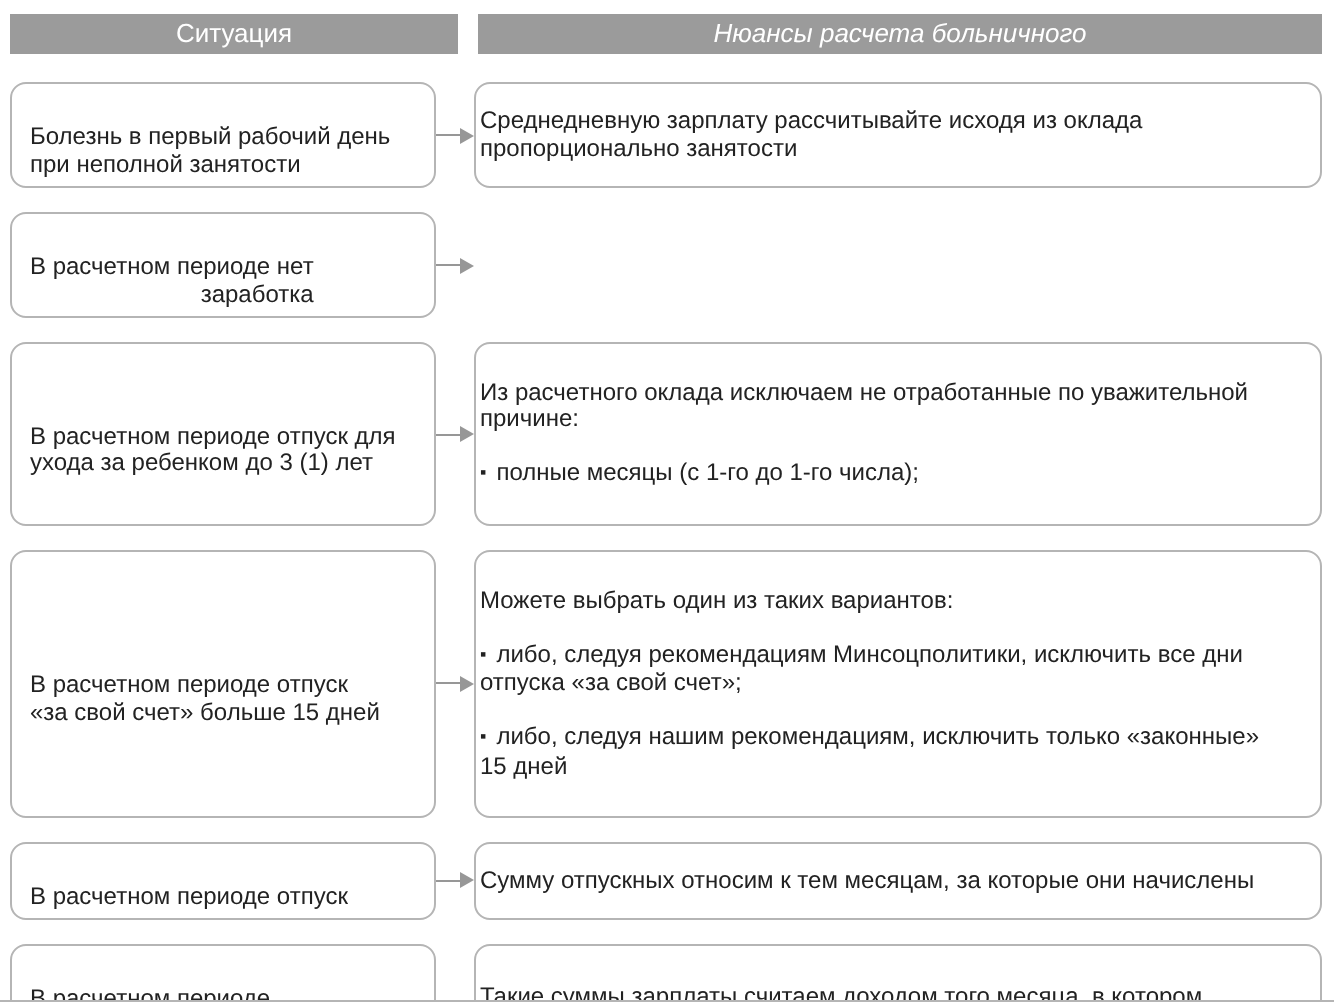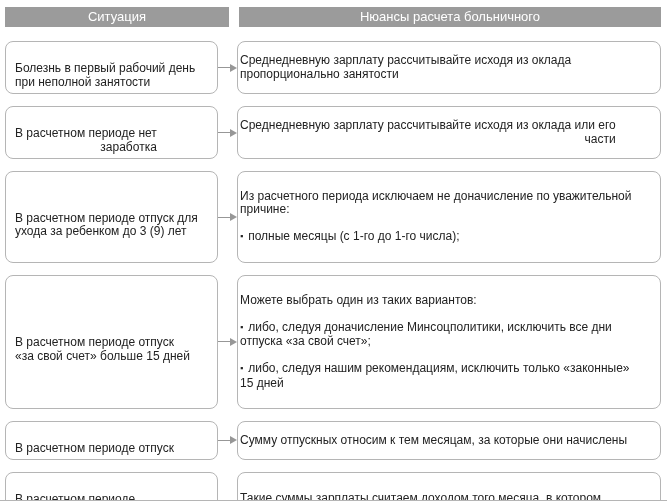--- a/index.html
+++ b/index.html
@@ -20,21 +20,21 @@
     color: #ffffff;
     font-size: 13px;
     height: 20px;
     line-height: 20px;
     text-align: center;
     white-space: nowrap;
     overflow: hidden;
   }
   .header-box.left { width: 224px; }
   .header-spacer { width: 10px; flex: none; }
-  .header-box.right { flex: 1; }
+  .header-box.right { flex: 1; font-style: italic; }
 
   .row { display: flex; align-items: stretch; margin-bottom: 12px; }
   .box {
     box-sizing: border-box;
     border: 1px solid #b5b5b5;
     border-radius: 8px;
     background: #ffffff;
     display: flex;
     align-items: center;
   }
@@ -94,51 +94,47 @@
 пропорционально занятости</div>
     </div>
   </div>
 
   <div class="row" style="min-height:38px;text-align:right;">
     <div class="box left">
       <div class="txt">В расчетном периоде нет
 заработка</div>
     </div>
     <div class="arrow"></div>
-    <div class="box right">
-      <div class="txt">Среднедневную зарплату рассчитывайте исходя из оклада или его
-части</div>
-    </div>
   </div>
 
   <div class="row" style="min-height:64px;">
     <div class="box left">
       <div class="txt">В расчетном периоде отпуск для
-ухода за ребенком до 3 (9) лет</div>
+ухода за ребенком до 3 (1) лет</div>
     </div>
     <div class="arrow"></div>
     <div class="box right">
       <div class="txt">
-        <div>Из расчетного периода исключаем не доначисление по уважительной
+        <div>Из расчетного оклада исключаем не отработанные по уважительной
 причине:</div>
         <div><span class="bullet">▪</span><span>полные месяцы (с 1-го до 1-го числа);</span></div>
       </div>
     </div>
   </div>
 
   <div class="row" style="min-height:86px;">
     <div class="box left">
       <div class="txt">В расчетном периоде отпуск
 «за свой счет» больше 15 дней</div>
     </div>
     <div class="arrow"></div>
     <div class="box right">
       <div class="txt">
         <div>Можете выбрать один из таких вариантов:</div>
-        <div><span class="bullet">▪</span><span>либо, следуя доначисление Минсоцполитики, исключить все дни
+        <div><span class="bullet">▪</span><span>либо, следуя рекомендациям Минсоцполитики, исключить все дни
 отпуска «за свой счет»;</span></div>
         <div><span class="bullet">▪</span><span>либо, следуя нашим рекомендациям, исключить только «законные»
 15 дней</span></div>
       </div>
     </div>
   </div>
 
   <div class="row" style="min-height:24px;">
     <div class="box left">
       <div class="txt">В расчетном периоде отпуск</div>

